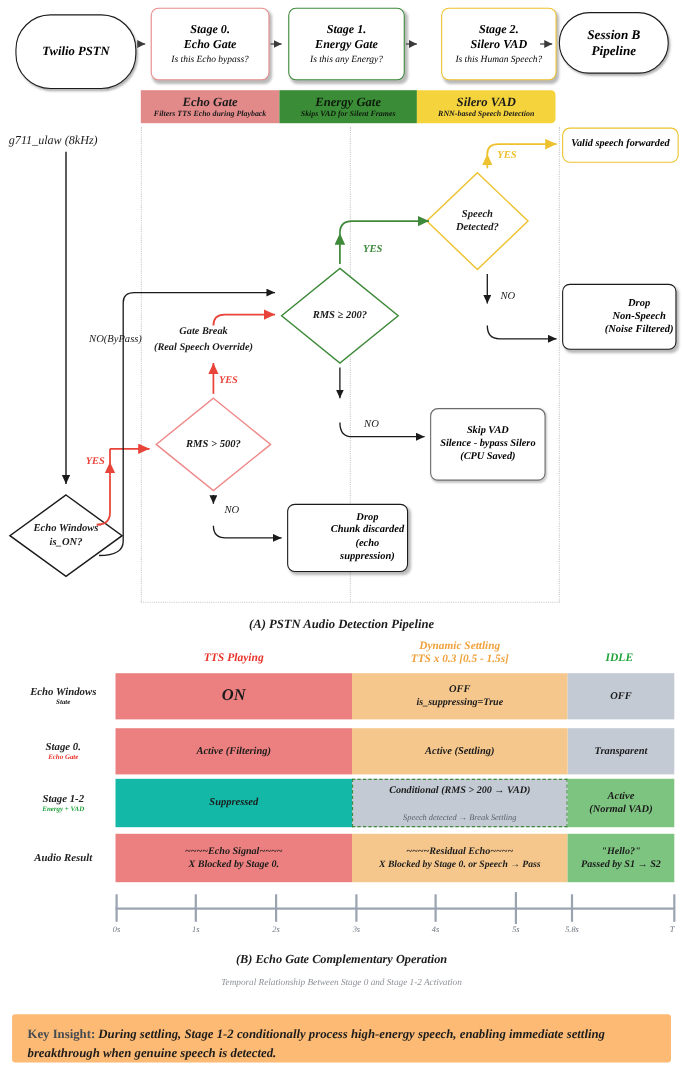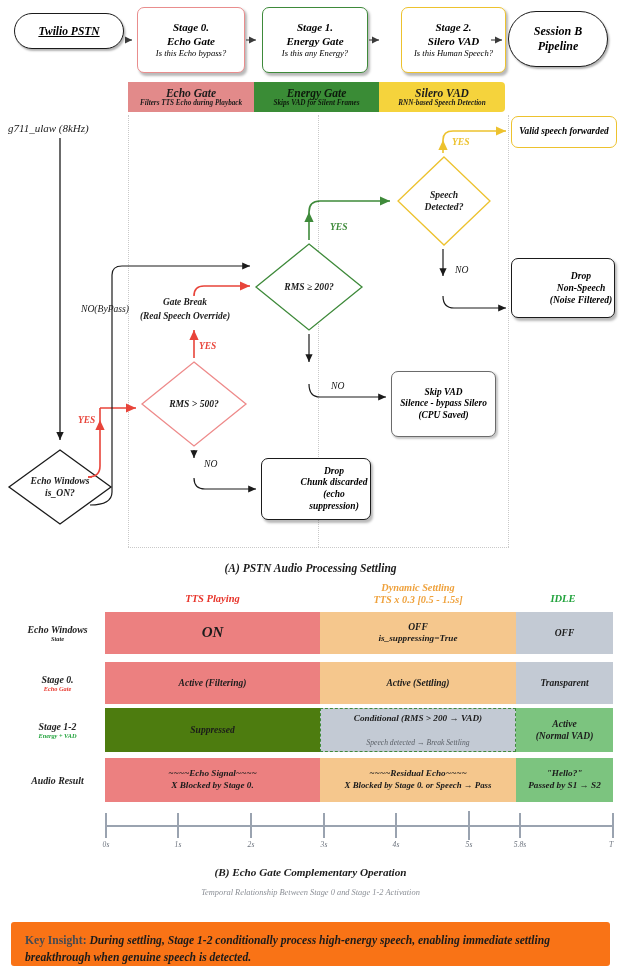--- a/index.html
+++ b/index.html
@@ -112,21 +112,21 @@
     font-style: italic; font-weight: bold;
   }
 
   .axis-line { position: absolute; background: #9aa3b0; }
   .tick { position: absolute; width: 1.6px; background: #9aa3b0; }
   .ticklabel { position: absolute; font-style: italic; color: #6c737e; text-align: center; }
 
   
   .insight {
     position: absolute;
-    background: #f97316;
+    background: #fdba74;
     border-radius: 3px;
     padding: 10px 14px;
     color: #1b1b1b;
     line-height: 1.5;
   }
   .insight .k { font-weight: bold; color: #444a52; }
   .insight .v { font-weight: bold; font-style: italic; }
 
   .vdotted {
     position: absolute;
@@ -135,21 +135,21 @@
   .hdotted {
     position: absolute;
     border-top: 1px dotted #c9c9c9;
   }
 </style>
 </head>
 <body>
 
 <div id="page">
 
-  <div class="node stadium" style="left:14px; top:13px; width:110px; height:36px; font-size:11.5px;text-decoration:underline;">
+  <div class="node stadium" style="left:14px; top:13px; width:110px; height:68px; font-size:11.5px;">
     <div class="t1">Twilio PSTN</div>
   </div>
 
   <div class="node rrect pink" style="left:137px; top:7px; width:108px; height:66px;">
     <div class="t1" style="font-size:11px">Stage 0.</div>
     <div class="t2" style="font-size:11px">Echo Gate</div>
     <div class="t3" style="font-size:8.6px">Is this Echo bypass?</div>
   </div>
 
   <div class="node rrect green" style="left:262px; top:7px; width:106px; height:66px;">
@@ -222,21 +222,21 @@
 
   <div class="diamond-wrap" style="left:254px; top:242px; width:110px; height:90px;">
     <svg width="110" height="90">
         <polygon points="55,2 108,45 55,88 2,45" fill="#ffffff" stroke="#3e8a3a" stroke-width="1.3"></polygon>
       </svg>
     <div class="diamond-label" style="font-size:9.6px;">
       <div>RMS ≥ 200?</div>
     </div>
   </div>
 
-  <div class="diamond-wrap" style="left:396px; top:155px; width:96px; height:92px;">
+  <div class="diamond-wrap" style="left:386px; top:155px; width:96px; height:92px;">
     <svg width="96" height="92">
         <polygon points="48,2 94,46 48,90 2,46" fill="#ffffff" stroke="#edc22e" stroke-width="1.3"></polygon>
       </svg>
     <div class="diamond-label" style="font-size:9.6px;">
       <div>Speech</div>
       <div>Detected?</div>
     </div>
   </div>
 
   <div class="node rrect yellow" style="left:511px; top:116px; width:106px; height:32px; border-width:1.4px; box-shadow:none;">
@@ -311,21 +311,21 @@
   <div class="lbl" style="left:81px; top:303px; font-size:9.6px; color:#1b1b1b;">NO(ByPass)</div>
   <div class="lbl bold" style="left:185px; top:297px; font-size:9.4px; color:#1b1b1b; transform:translateX(-50%);">Gate Break</div>
   <div class="lbl bold" style="left:185px; top:311px; font-size:9.4px; color:#1b1b1b; transform:translateX(-50%);">(Real Speech Override)</div>
   <div class="lbl bold" style="left:199px; top:341px; font-size:9.4px; color:#e8443a;">YES</div>
   <div class="lbl" style="left:204px; top:458px; font-size:9.6px; color:#1b1b1b;">NO</div>
   <div class="lbl bold" style="left:330px; top:221px; font-size:9.6px; color:#3e8a3a;">YES</div>
   <div class="lbl" style="left:331px; top:380px; font-size:9.6px; color:#1b1b1b;">NO</div>
   <div class="lbl bold" style="left:452px; top:136px; font-size:9.6px; color:#edc22e;">YES</div>
   <div class="lbl" style="left:455px; top:264px; font-size:9.6px; color:#1b1b1b;">NO</div>
 
-  <div class="caption" style="left:0; top:562px; font-size:11.5px;">(A) PSTN Audio Processing Settling</div>
+  <div class="caption" style="left:0; top:562px; font-size:11.5px;">(A) PSTN Audio Detection Pipeline</div>
 
   <div class="phase-hdr" style="left:105px; top:593px; width:215px; font-size:10.5px; color:#e8342a;">
     <div>TTS Playing</div>
   </div>
   <div class="phase-hdr" style="left:318px; top:582px; width:200px; font-size:10.3px; color:#efa23d;">
     <div>Dynamic Settling</div>
     <div style="margin-top:1px">TTS x 0.3 [0.5 - 1.5s]</div>
   </div>
   <div class="phase-hdr" style="left:513px; top:593px; width:100px; font-size:10.5px; color:#22a33d;">
     <div>IDLE</div>
@@ -358,21 +358,21 @@
     <div class="l1" style="font-size:9.5px">Transparent</div>
   </div>
   <div class="band" style="left:320px; top:662px; width:196px; height:42px; background:#f5c78d;">
     <div class="l1" style="font-size:9.5px">Active (Settling)</div>
   </div>
 
   <div class="tl-rowlabel" style="left:10px; top:708px; width:95px; height:44px;">
     <div class="main" style="font-size:9.8px">Stage 1-2</div>
     <div class="sub" style="font-size:6.3px; color:#22a33d;">Energy + VAD</div>
   </div>
-  <div class="band" style="left:105px; top:708px; width:215px; height:44px; background:#4d7c0f;">
+  <div class="band" style="left:105px; top:708px; width:215px; height:44px; background:#14b8a6;">
     <div class="l1" style="font-size:9.5px">Suppressed</div>
   </div>
   <div class="band" style="left:320px; top:708px; width:196px; height:44px; background:#c3cad4; border:1.6px dashed #3e8a3a;">
     <div class="l1" style="font-size:9.2px">Conditional (RMS &gt; 200 → VAD)</div>
     <div class="l2s" style="font-size:7.6px; margin-top:13px">Speech detected → Break Settling</div>
   </div>
   <div class="band" style="left:516px; top:708px; width:97px; height:44px; background:#7cc47f;">
     <div class="l1" style="font-size:9.5px">Active</div>
     <div class="l2" style="font-size:9.5px">(Normal VAD)</div>
   </div>

